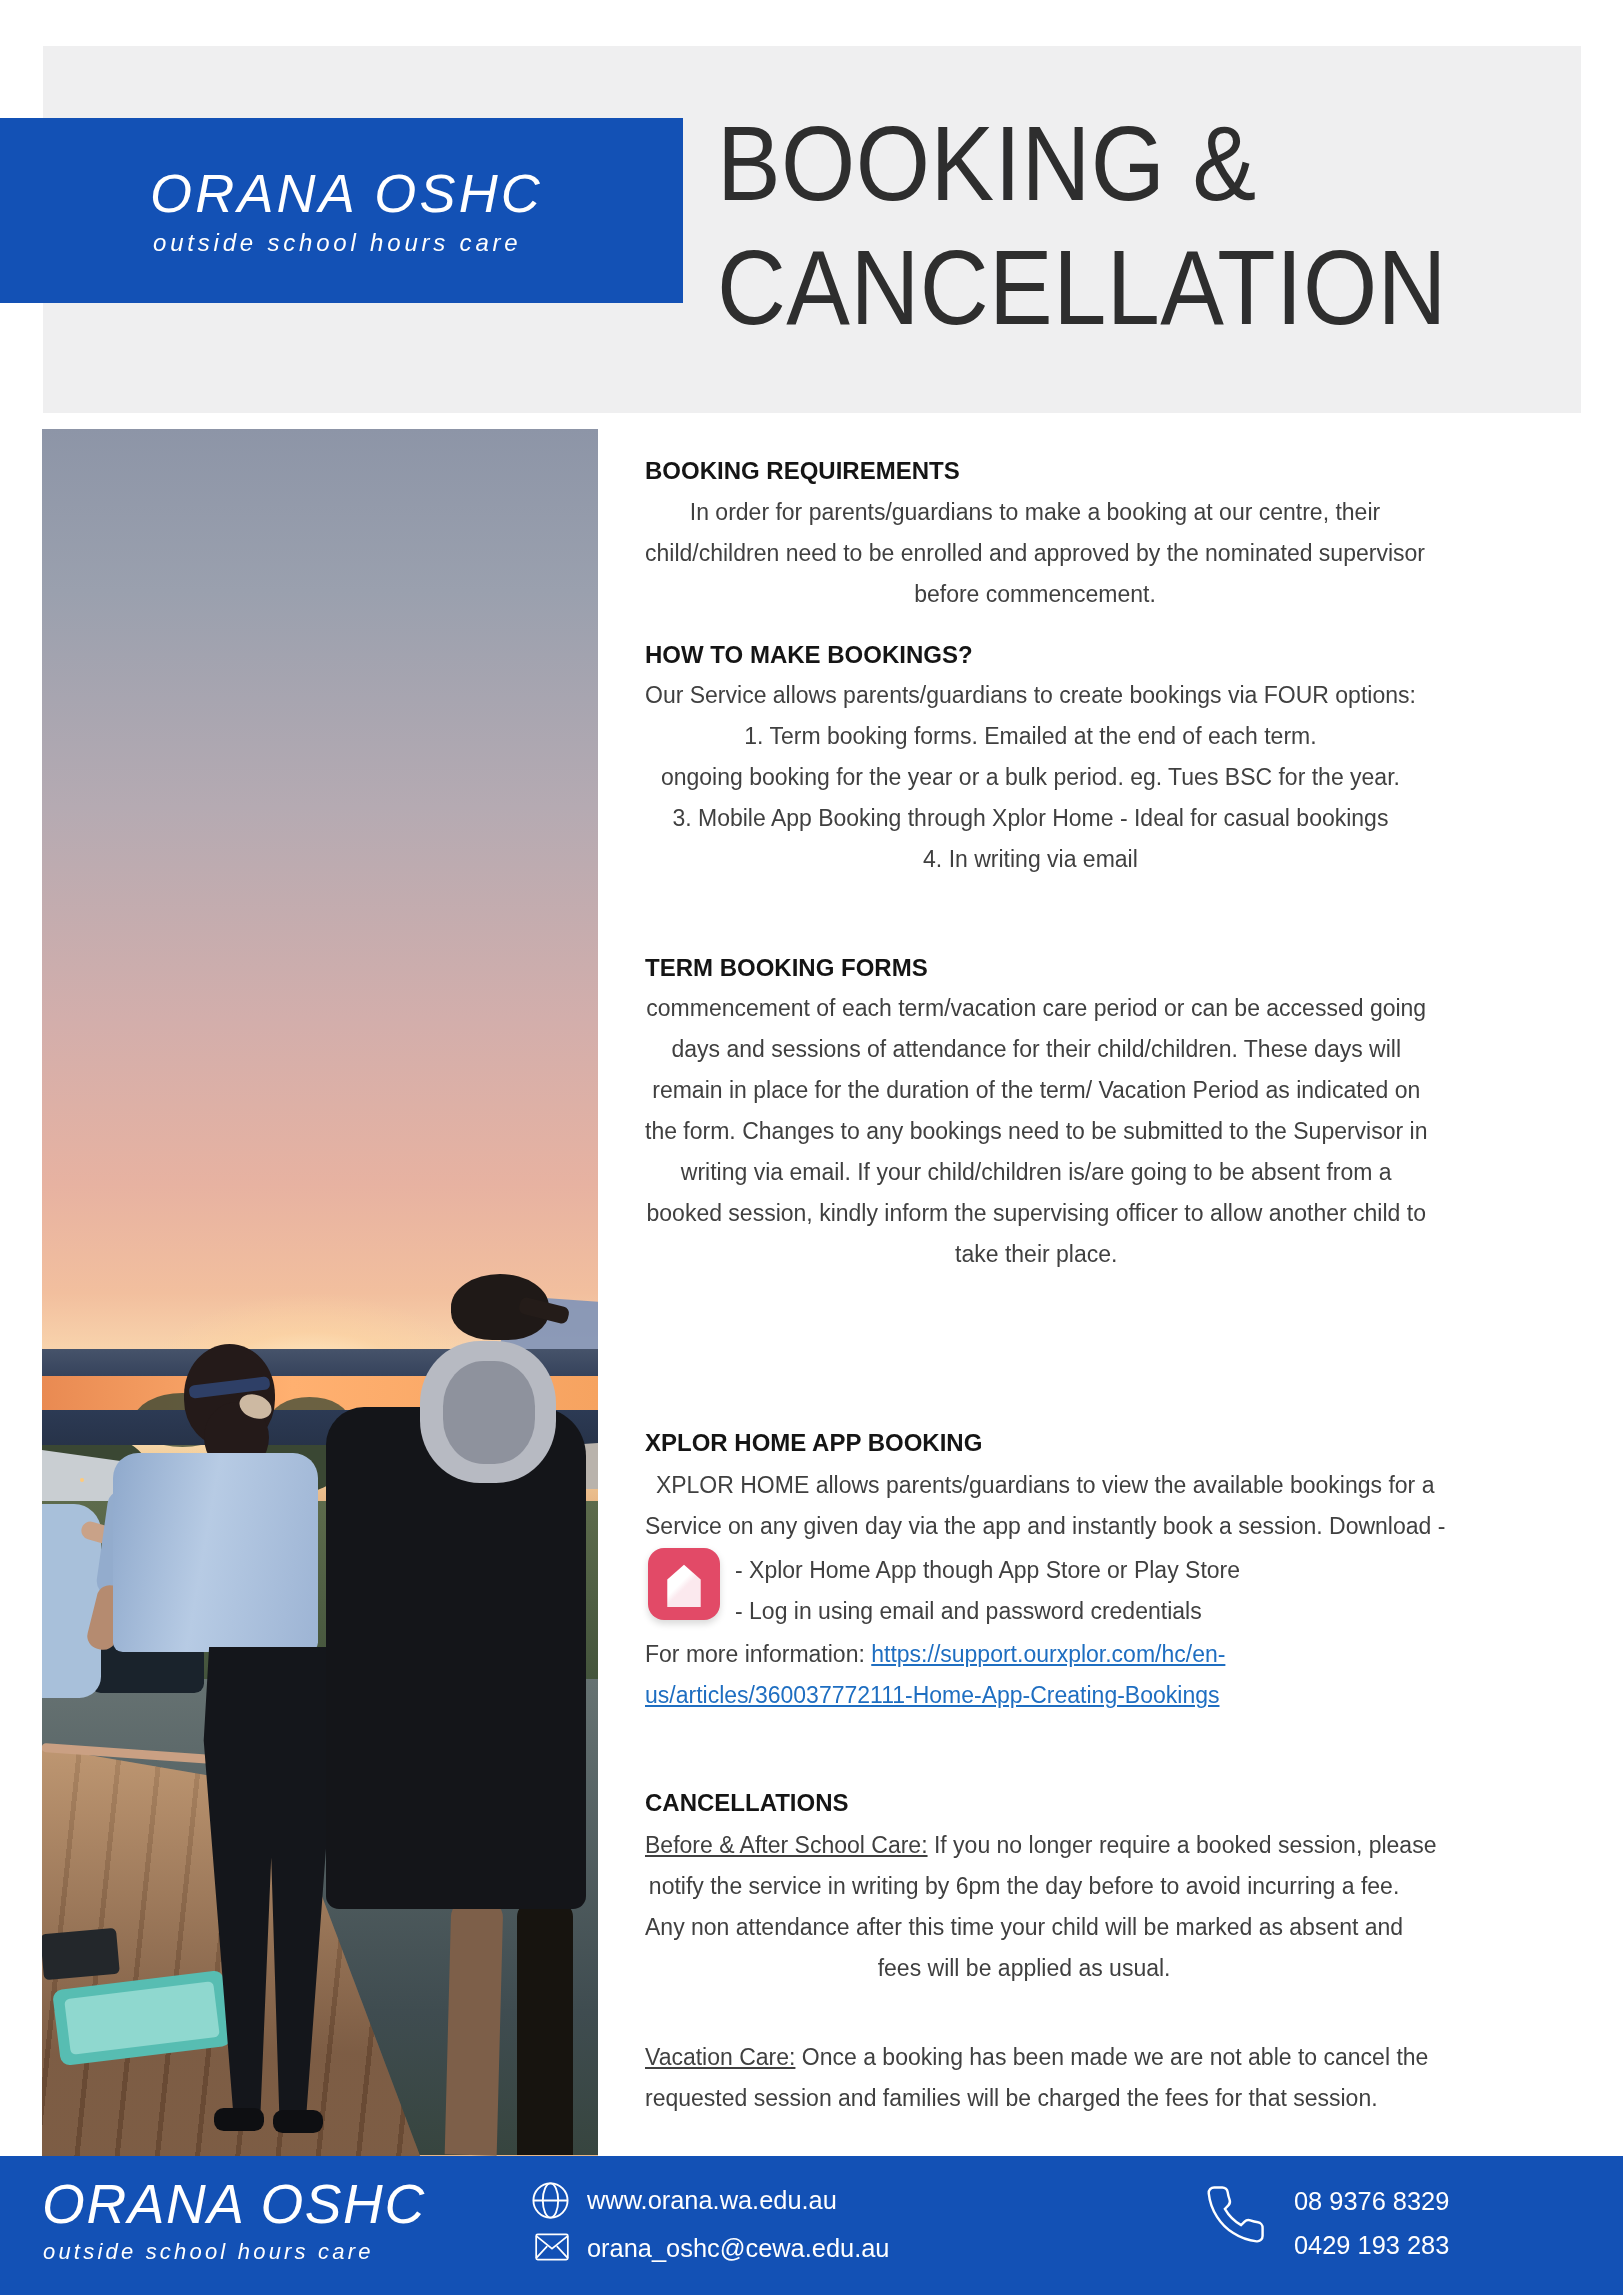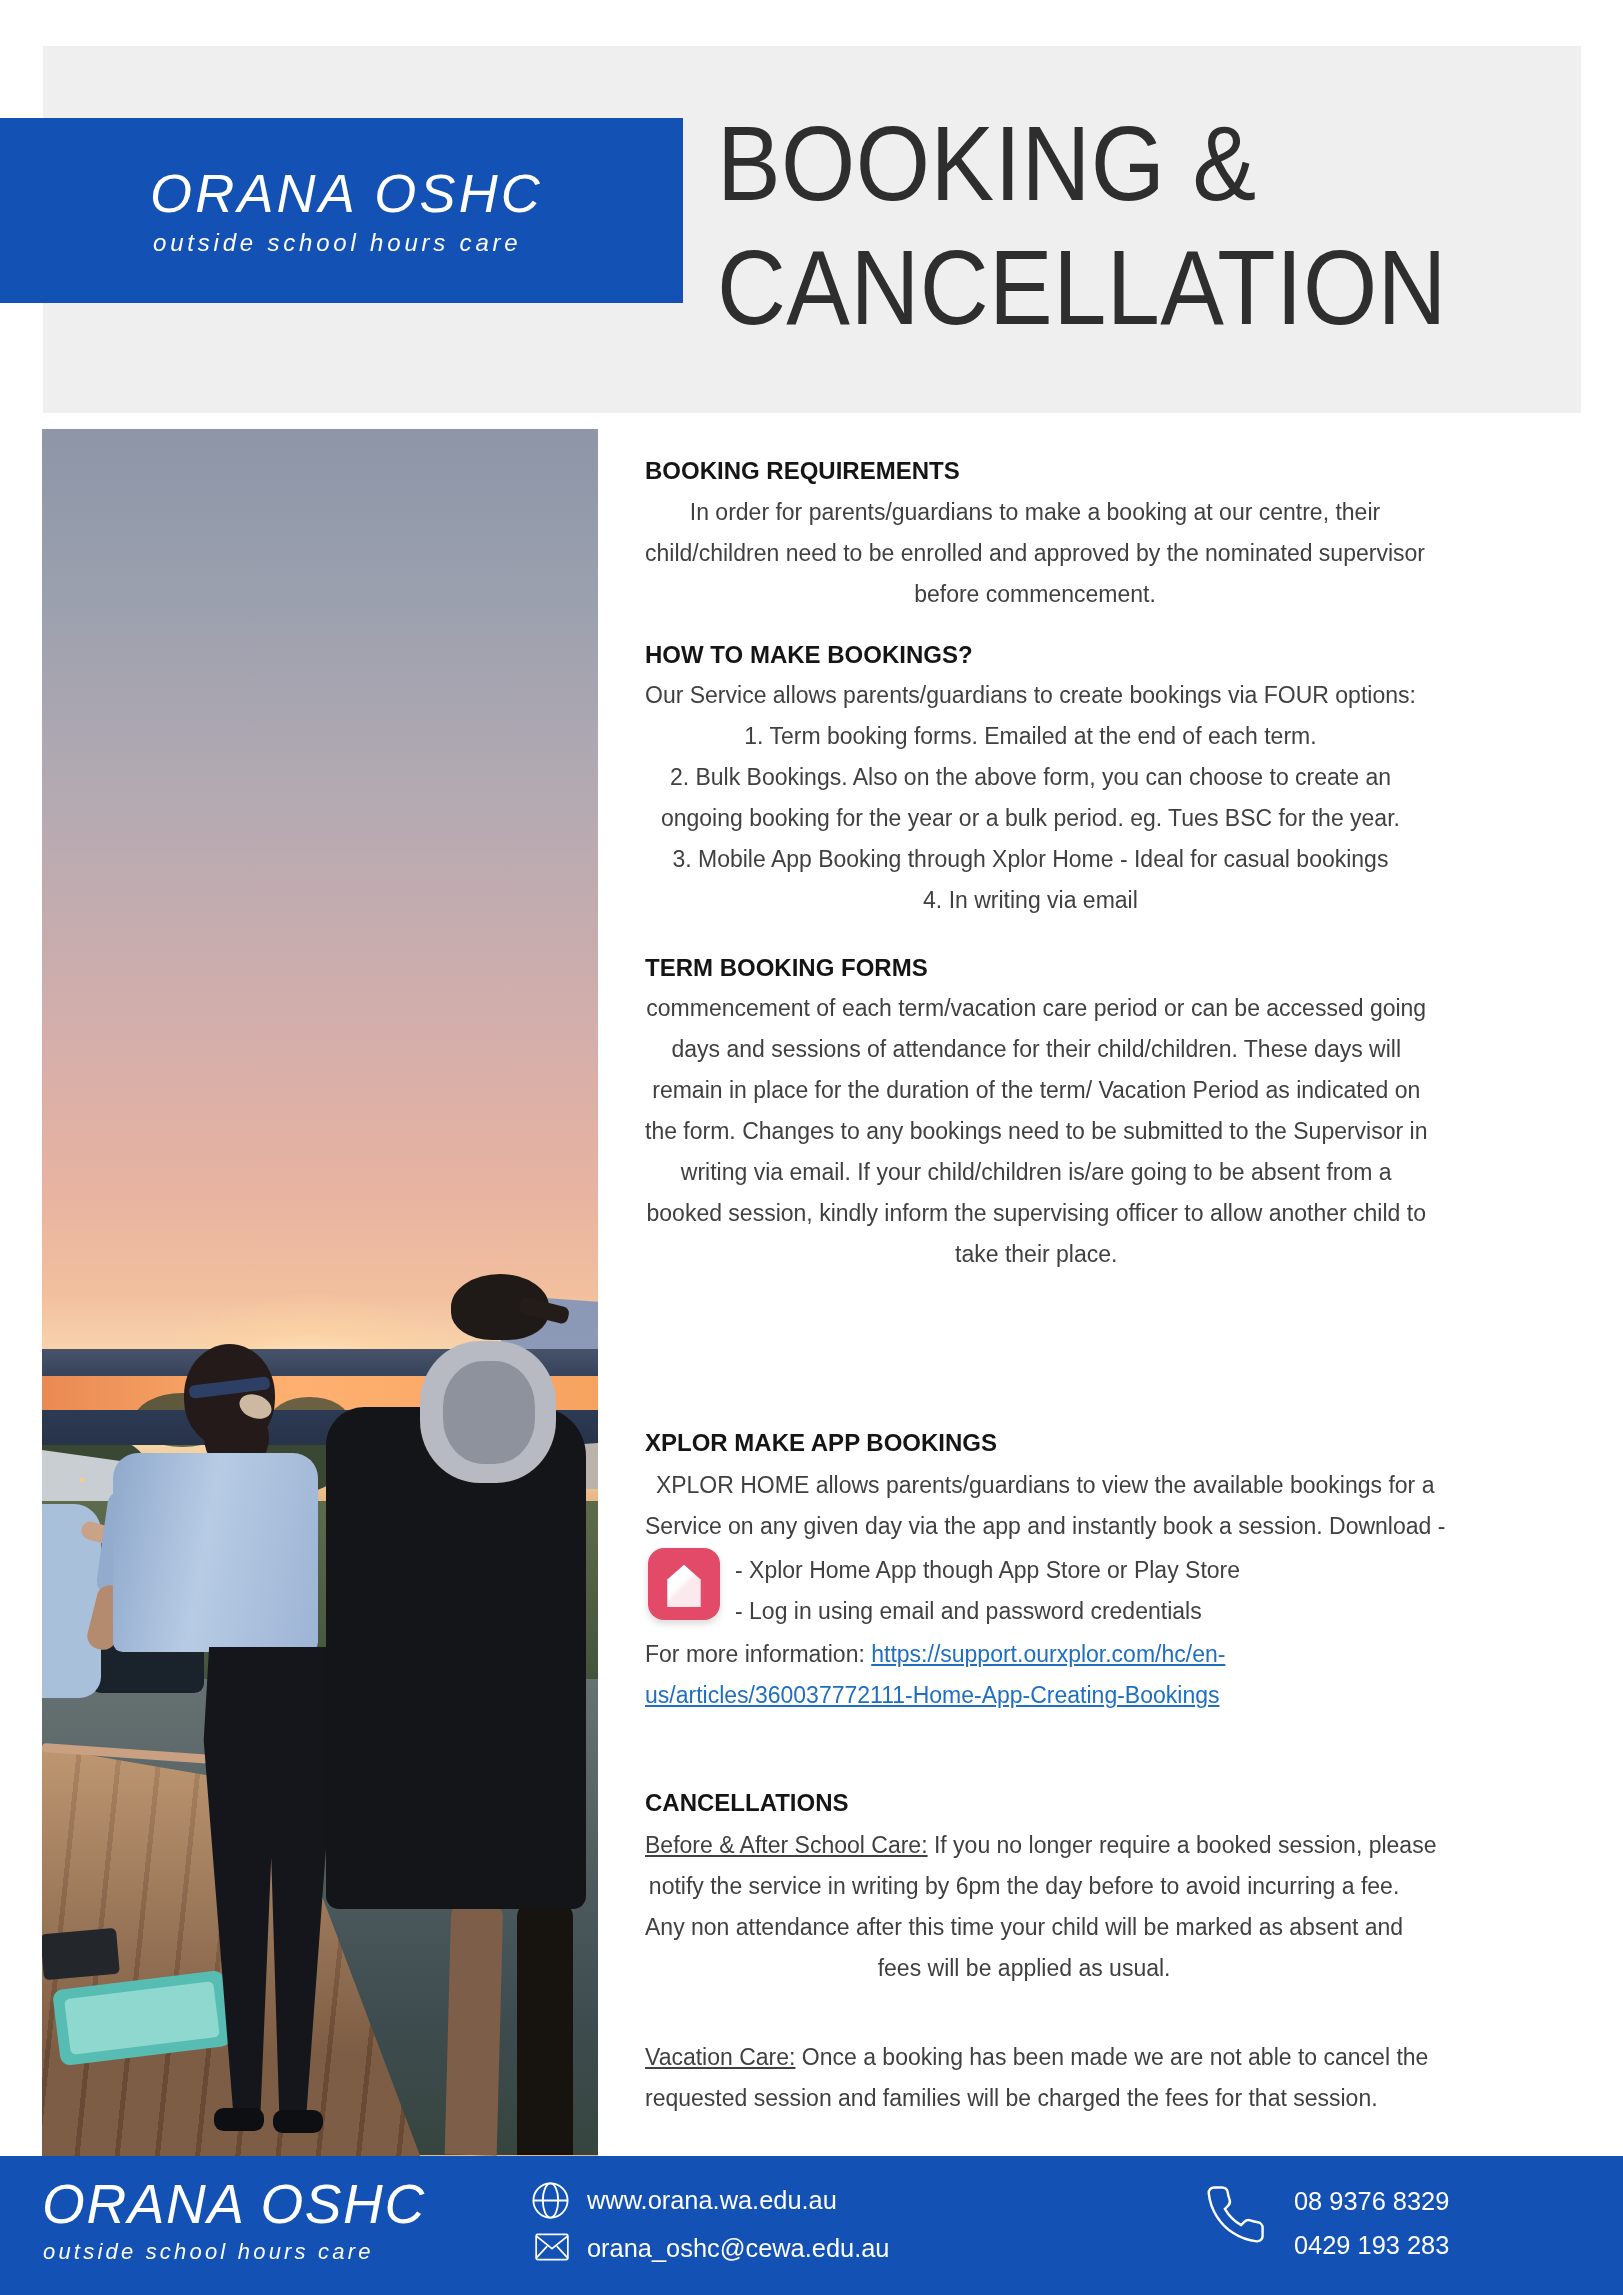--- a/index.html
+++ b/index.html
@@ -219,38 +219,37 @@
 <div class="abs lines" style="top:492px;">
     <div>In order for parents/guardians to make a booking at our centre, their</div>
     <div>child/children need to be enrolled and approved by the nominated supervisor</div>
     <div>before commencement.</div>
   </div>
 
 <div class="abs h" style="top:641px;">HOW TO MAKE BOOKINGS?</div>
 <div class="abs lines" style="top:675px;">
     <div>Our Service allows parents/guardians to create bookings via FOUR options:</div>
     <div>1. Term booking forms. Emailed at the end of each term.</div>
-    <div>2. Bulk Bookings. Also on the above form, you can choose to create an</div>
     <div>ongoing booking for the year or a bulk period. eg. Tues BSC for the year.</div>
     <div>3. Mobile App Booking through Xplor Home - Ideal for casual bookings</div>
     <div>4. In writing via email</div>
   </div>
 
 <div class="abs h" style="top:954px;">TERM BOOKING FORMS</div>
 <div class="abs lines" style="top:988px;">
     <div>commencement of each term/vacation care period or can be accessed going</div>
     <div>days and sessions of attendance for their child/children. These days will</div>
     <div>remain in place for the duration of the term/ Vacation Period as indicated on</div>
     <div>the form. Changes to any bookings need to be submitted to the Supervisor in</div>
     <div>writing via email. If your child/children is/are going to be absent from a</div>
     <div>booked session, kindly inform the supervising officer to allow another child to</div>
     <div>take their place.</div>
   </div>
 
-<div class="abs h" style="top:1429px;">XPLOR MAKE APP BOOKINGS</div>
+<div class="abs h" style="top:1429px;">XPLOR HOME APP BOOKING</div>
 <div class="abs lines" style="top:1465px;">
     <div>XPLOR HOME allows parents/guardians to view the available bookings for a</div>
     <div>Service on any given day via the app and instantly book a session. Download -</div>
   </div>
 
 <div class="abs xplor-icon">
   <div class="xplor-house"></div>
 </div>
 <div class="abs bodyline" style="left:735px;top:1550px;">- Xplor Home App though App Store or Play Store</div>
 <div class="abs bodyline" style="left:735px;top:1591px;">- Log in using email and password credentials</div>

